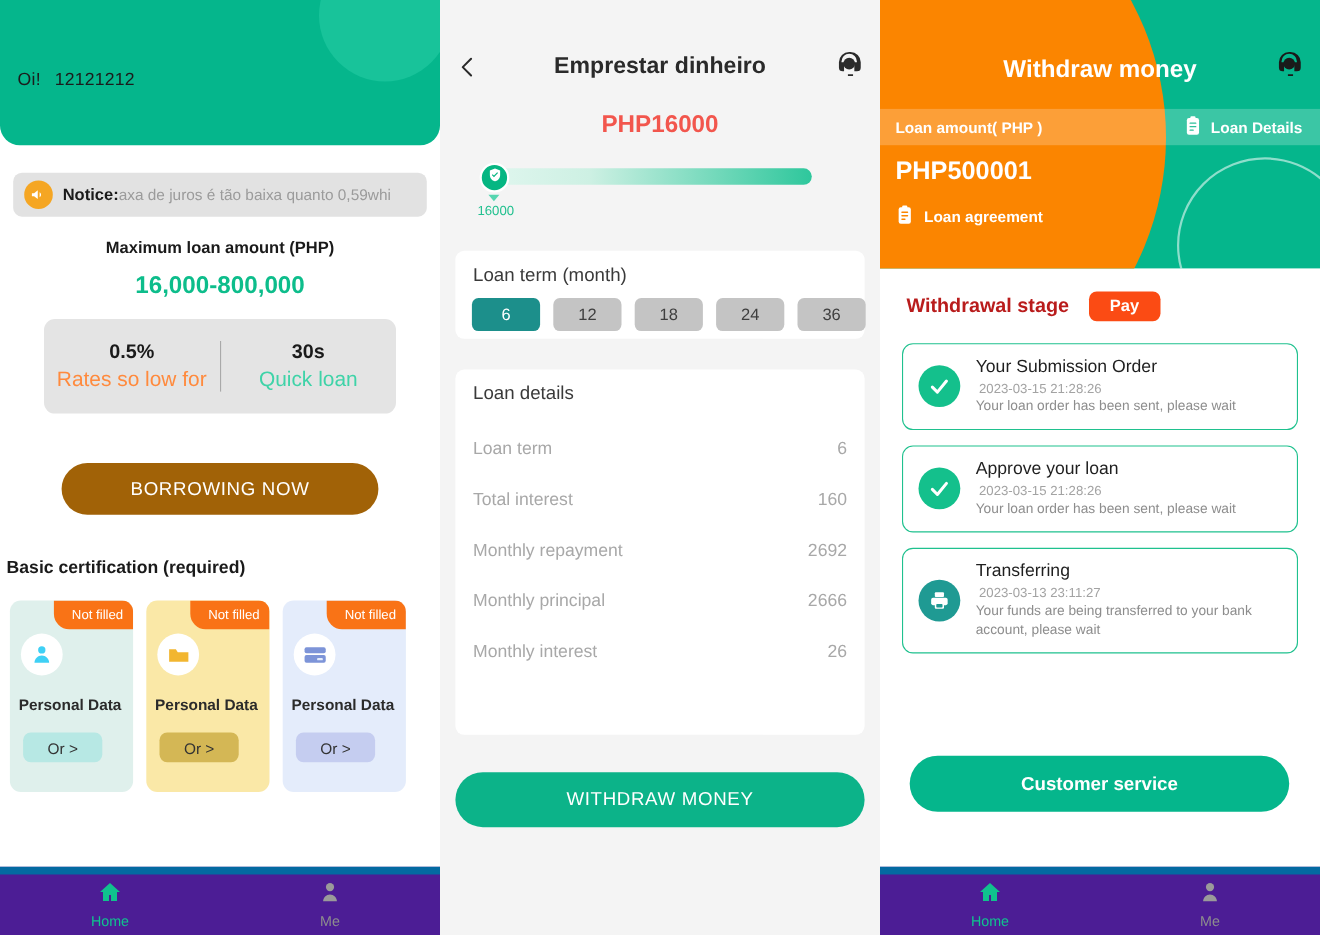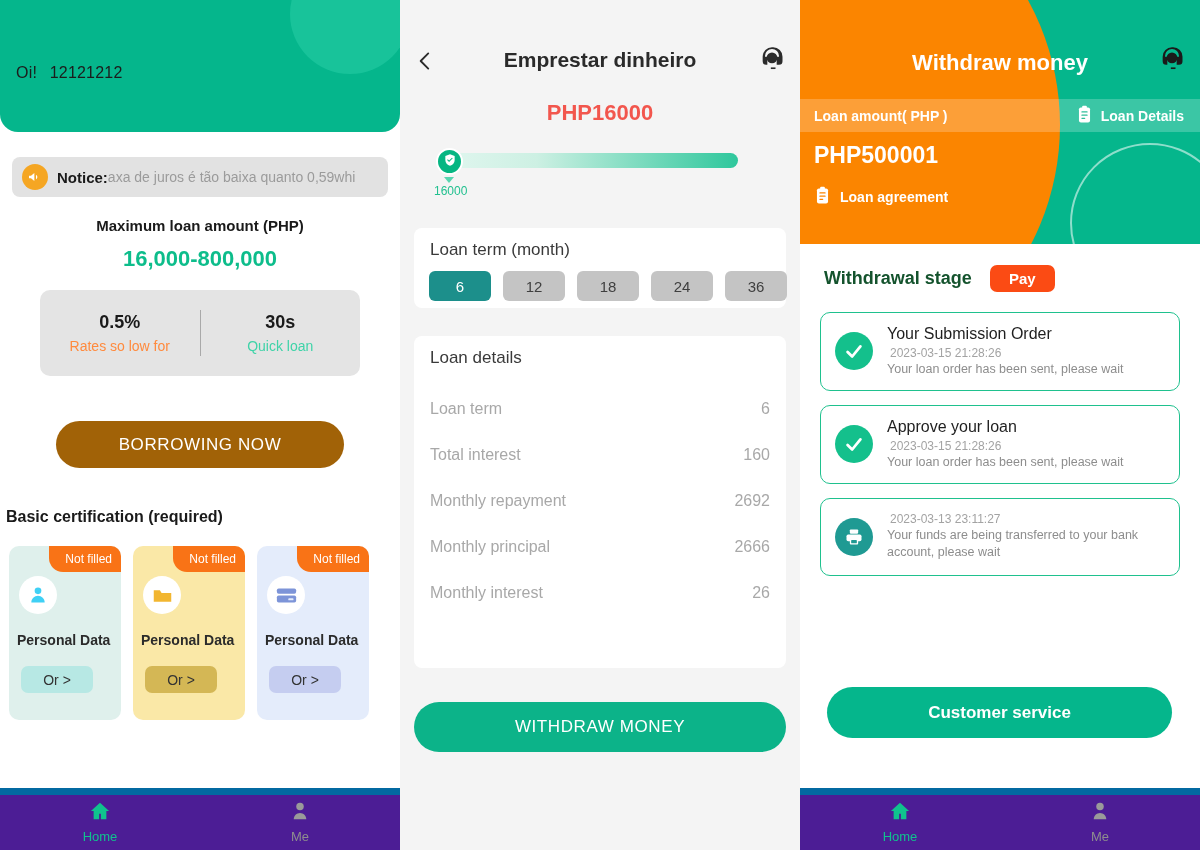--- a/index.html
+++ b/index.html
@@ -51,21 +51,21 @@
     position: absolute; top: 246px; left: 0; width: 400px; text-align: center;
     font-size: 22px; font-weight: bold; color: #0dbd8b;
   }
 
   .stats-card {
     position: absolute; left: 40px; top: 290px; width: 320px; height: 86px;
     background: #e4e4e4; border-radius: 10px; display: flex; align-items: center;
   }
   .stat { flex: 1; text-align: center; }
   .stat .big { font-size: 18px; font-weight: bold; color: #1a1a1a; }
-  .stat .sub { font-size: 14px; margin-top: 5px; }
+  .stat .sub { font-size: 19px; margin-top: 5px; }
   .stat .sub.orange { color: #ff8a3d; }
   .stat .sub.green { color: #3fd3a8; }
   .stat-divider { width: 1px; height: 46px; background: #a9a9a9; }
 
   .borrow-btn {
     position: absolute; left: 56px; top: 421px; width: 288px; height: 47px;
     background: #a16207; border-radius: 24px; color: #ffffff;
     font-size: 17px; letter-spacing: .6px;
     display: flex; align-items: center; justify-content: center;
     border: none; cursor: pointer; font-family: inherit;
@@ -217,21 +217,21 @@
     position: absolute; left: 14px; top: 142px;
     font-size: 23px; font-weight: bold; color: #ffffff;
   }
   .w-agreement {
     position: absolute; left: 14px; top: 186px;
     display: flex; align-items: center; gap: 9px;
     font-size: 14px; font-weight: bold; color: #ffffff; cursor: pointer;
   }
 
   .stage-head { position: absolute; left: 24px; top: 265px; display: flex; align-items: center; gap: 18px; }
-  .stage-title { font-size: 18px; font-weight: bold; color: #14532d; }
+  .stage-title { font-size: 18px; font-weight: bold; color: #b91c1c; }
   .pay-btn {
     background: #fb4b14; color: #ffffff; font-size: 15px; font-weight: bold;
     border-radius: 7px; padding: 5px 19px; border: none; cursor: pointer; font-family: inherit;
   }
 
   .stage-list { position: absolute; left: 20px; top: 312px; width: 360px; display: flex; flex-direction: column; gap: 14px; }
   .stage-card {
     border: 1.5px solid #1fc18e; border-radius: 10px; background: #ffffff;
     display: flex; align-items: center; gap: 14px; padding: 12px 14px; min-height: 78px;
   }
@@ -511,20 +511,21 @@
       <div class="stage-card">
         <span class="stage-icon pending">
           <svg width="20" height="20" viewBox="0 0 24 24" fill="#ffffff">
             <rect x="7" y="3" width="10" height="5" rx="1"></rect>
             <rect x="3" y="9" width="18" height="8" rx="2"></rect>
             <rect x="7" y="14" width="10" height="7" rx="1.2"></rect>
             <rect x="8.6" y="15.6" width="6.8" height="4" rx=".8" fill="#1f9a93"></rect>
           </svg>
         </span>
         <div class="stage-body">
+          <div class="stage-name">Transferring</div>
           <div class="stage-time">2023-03-13 23:11:27</div>
           <div class="stage-desc">Your funds are being transferred to your bank account, please wait</div>
         </div>
       </div>
 
     </div>
 
     <button class="cs-btn">Customer service</button>
 
     <div class="bottom-nav">

